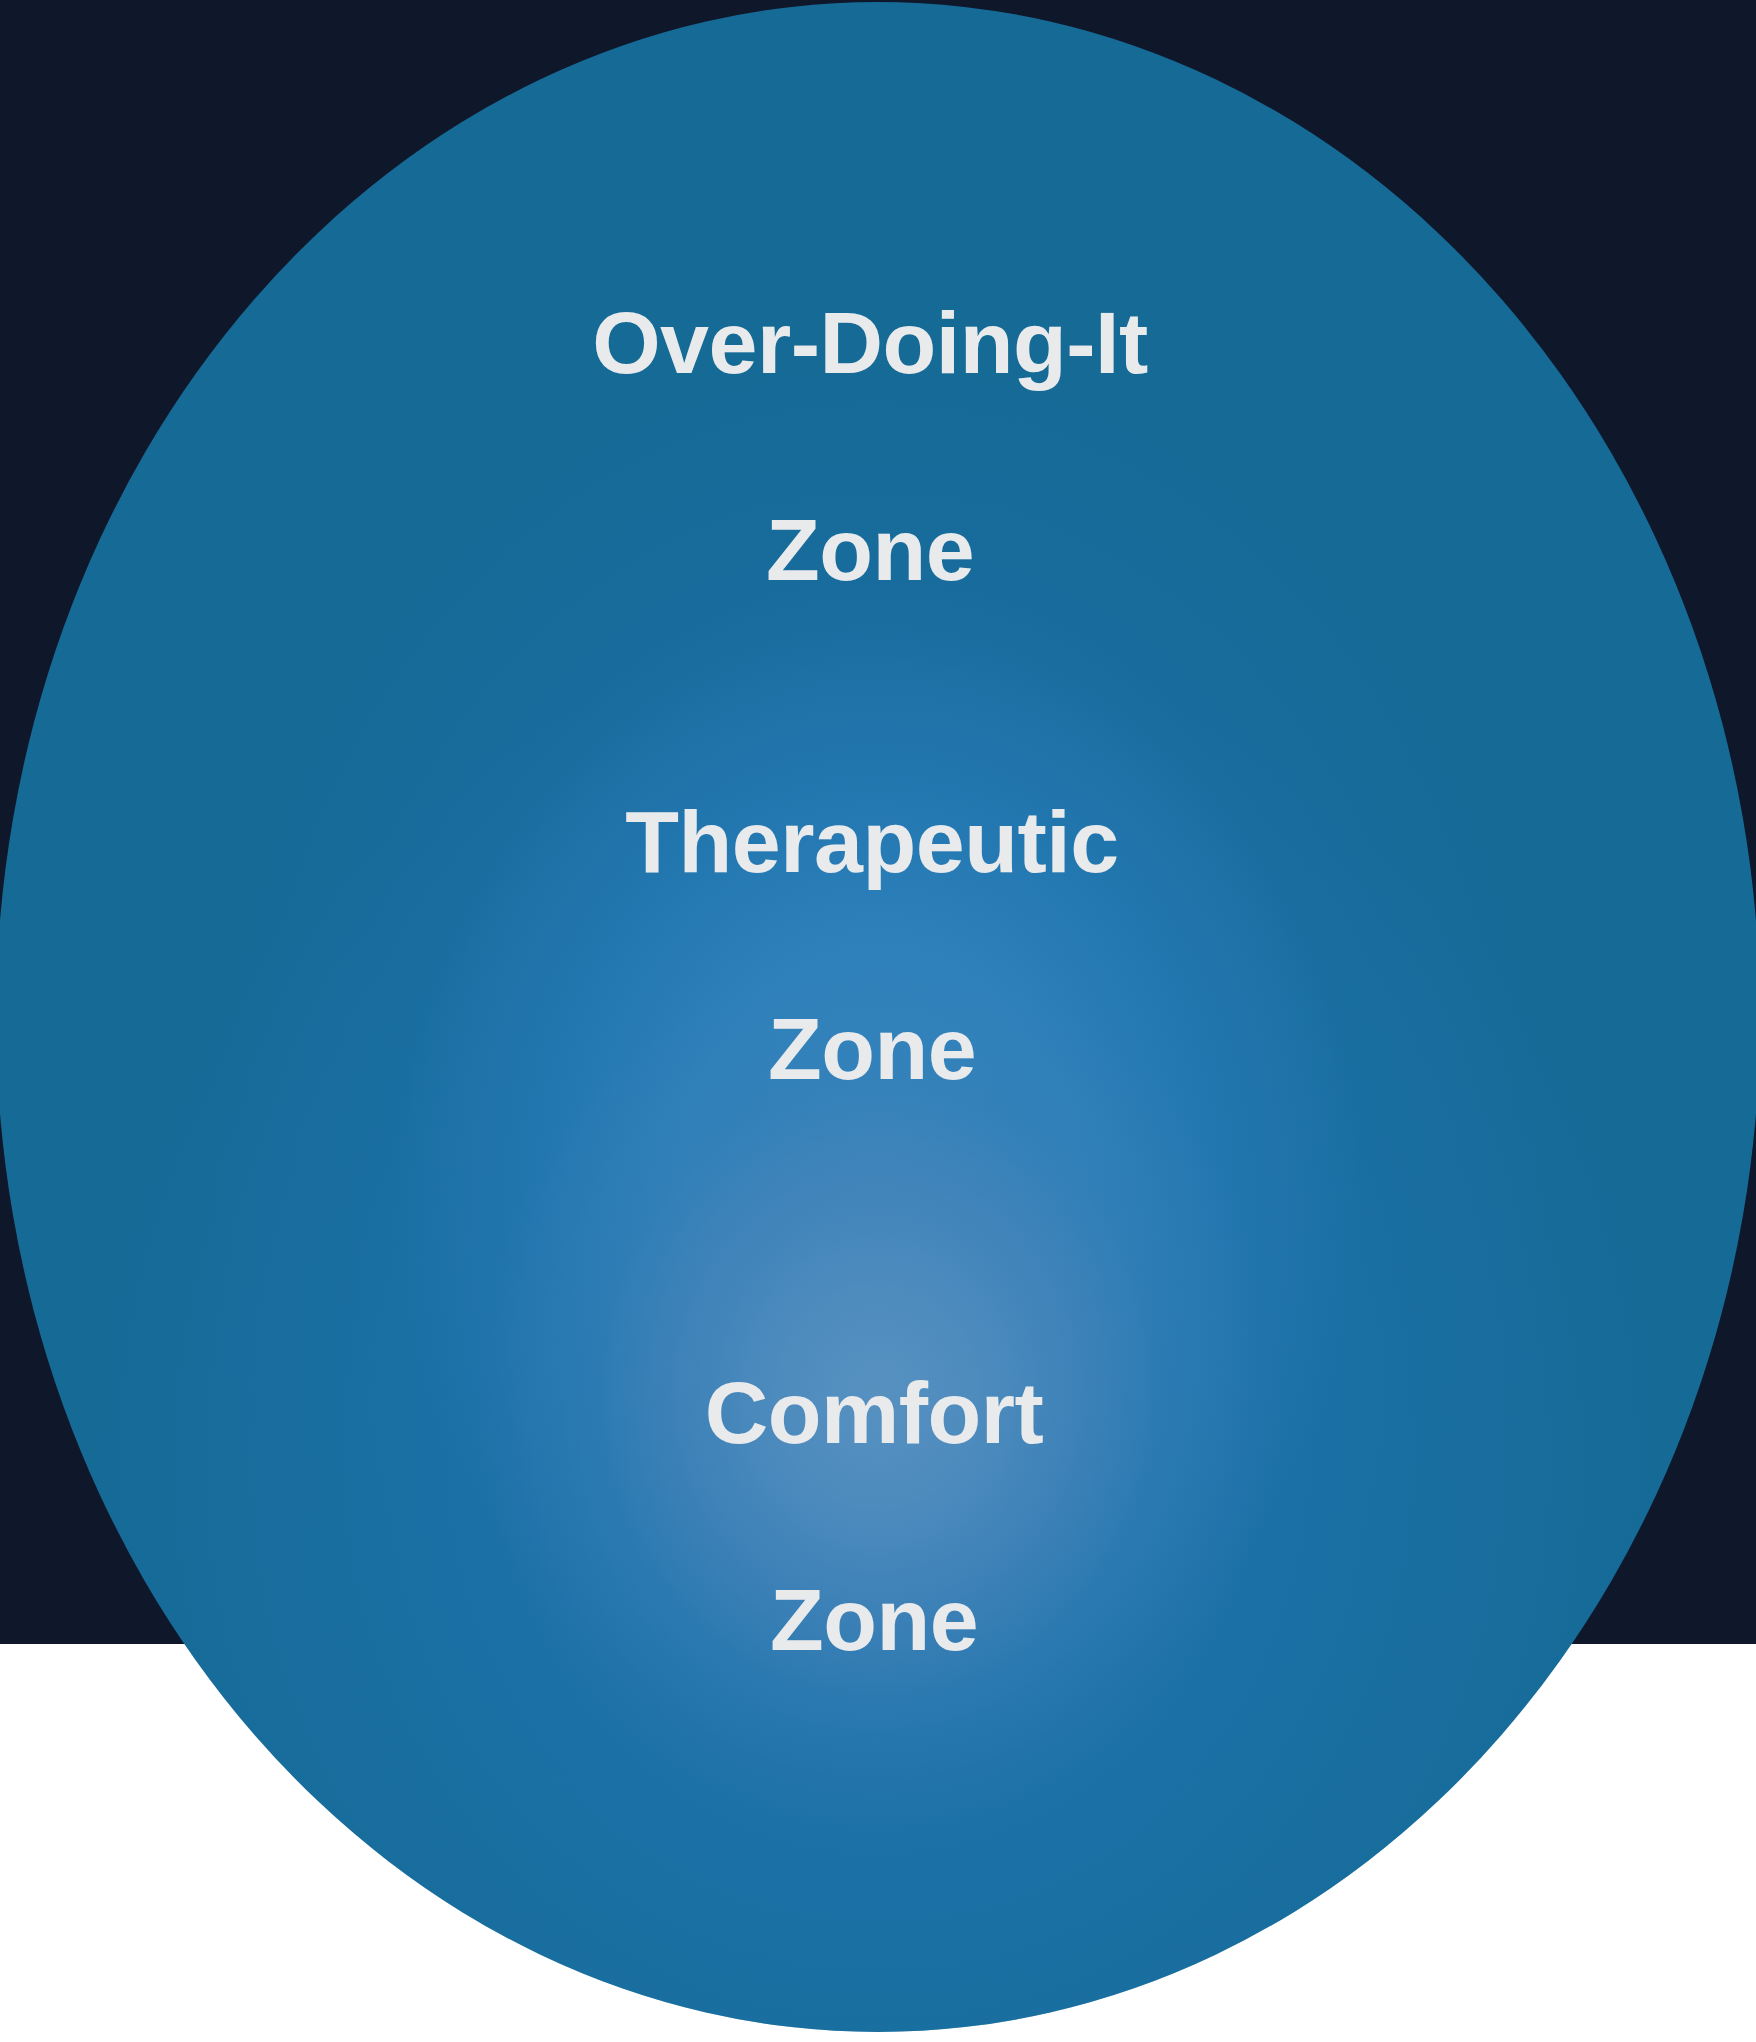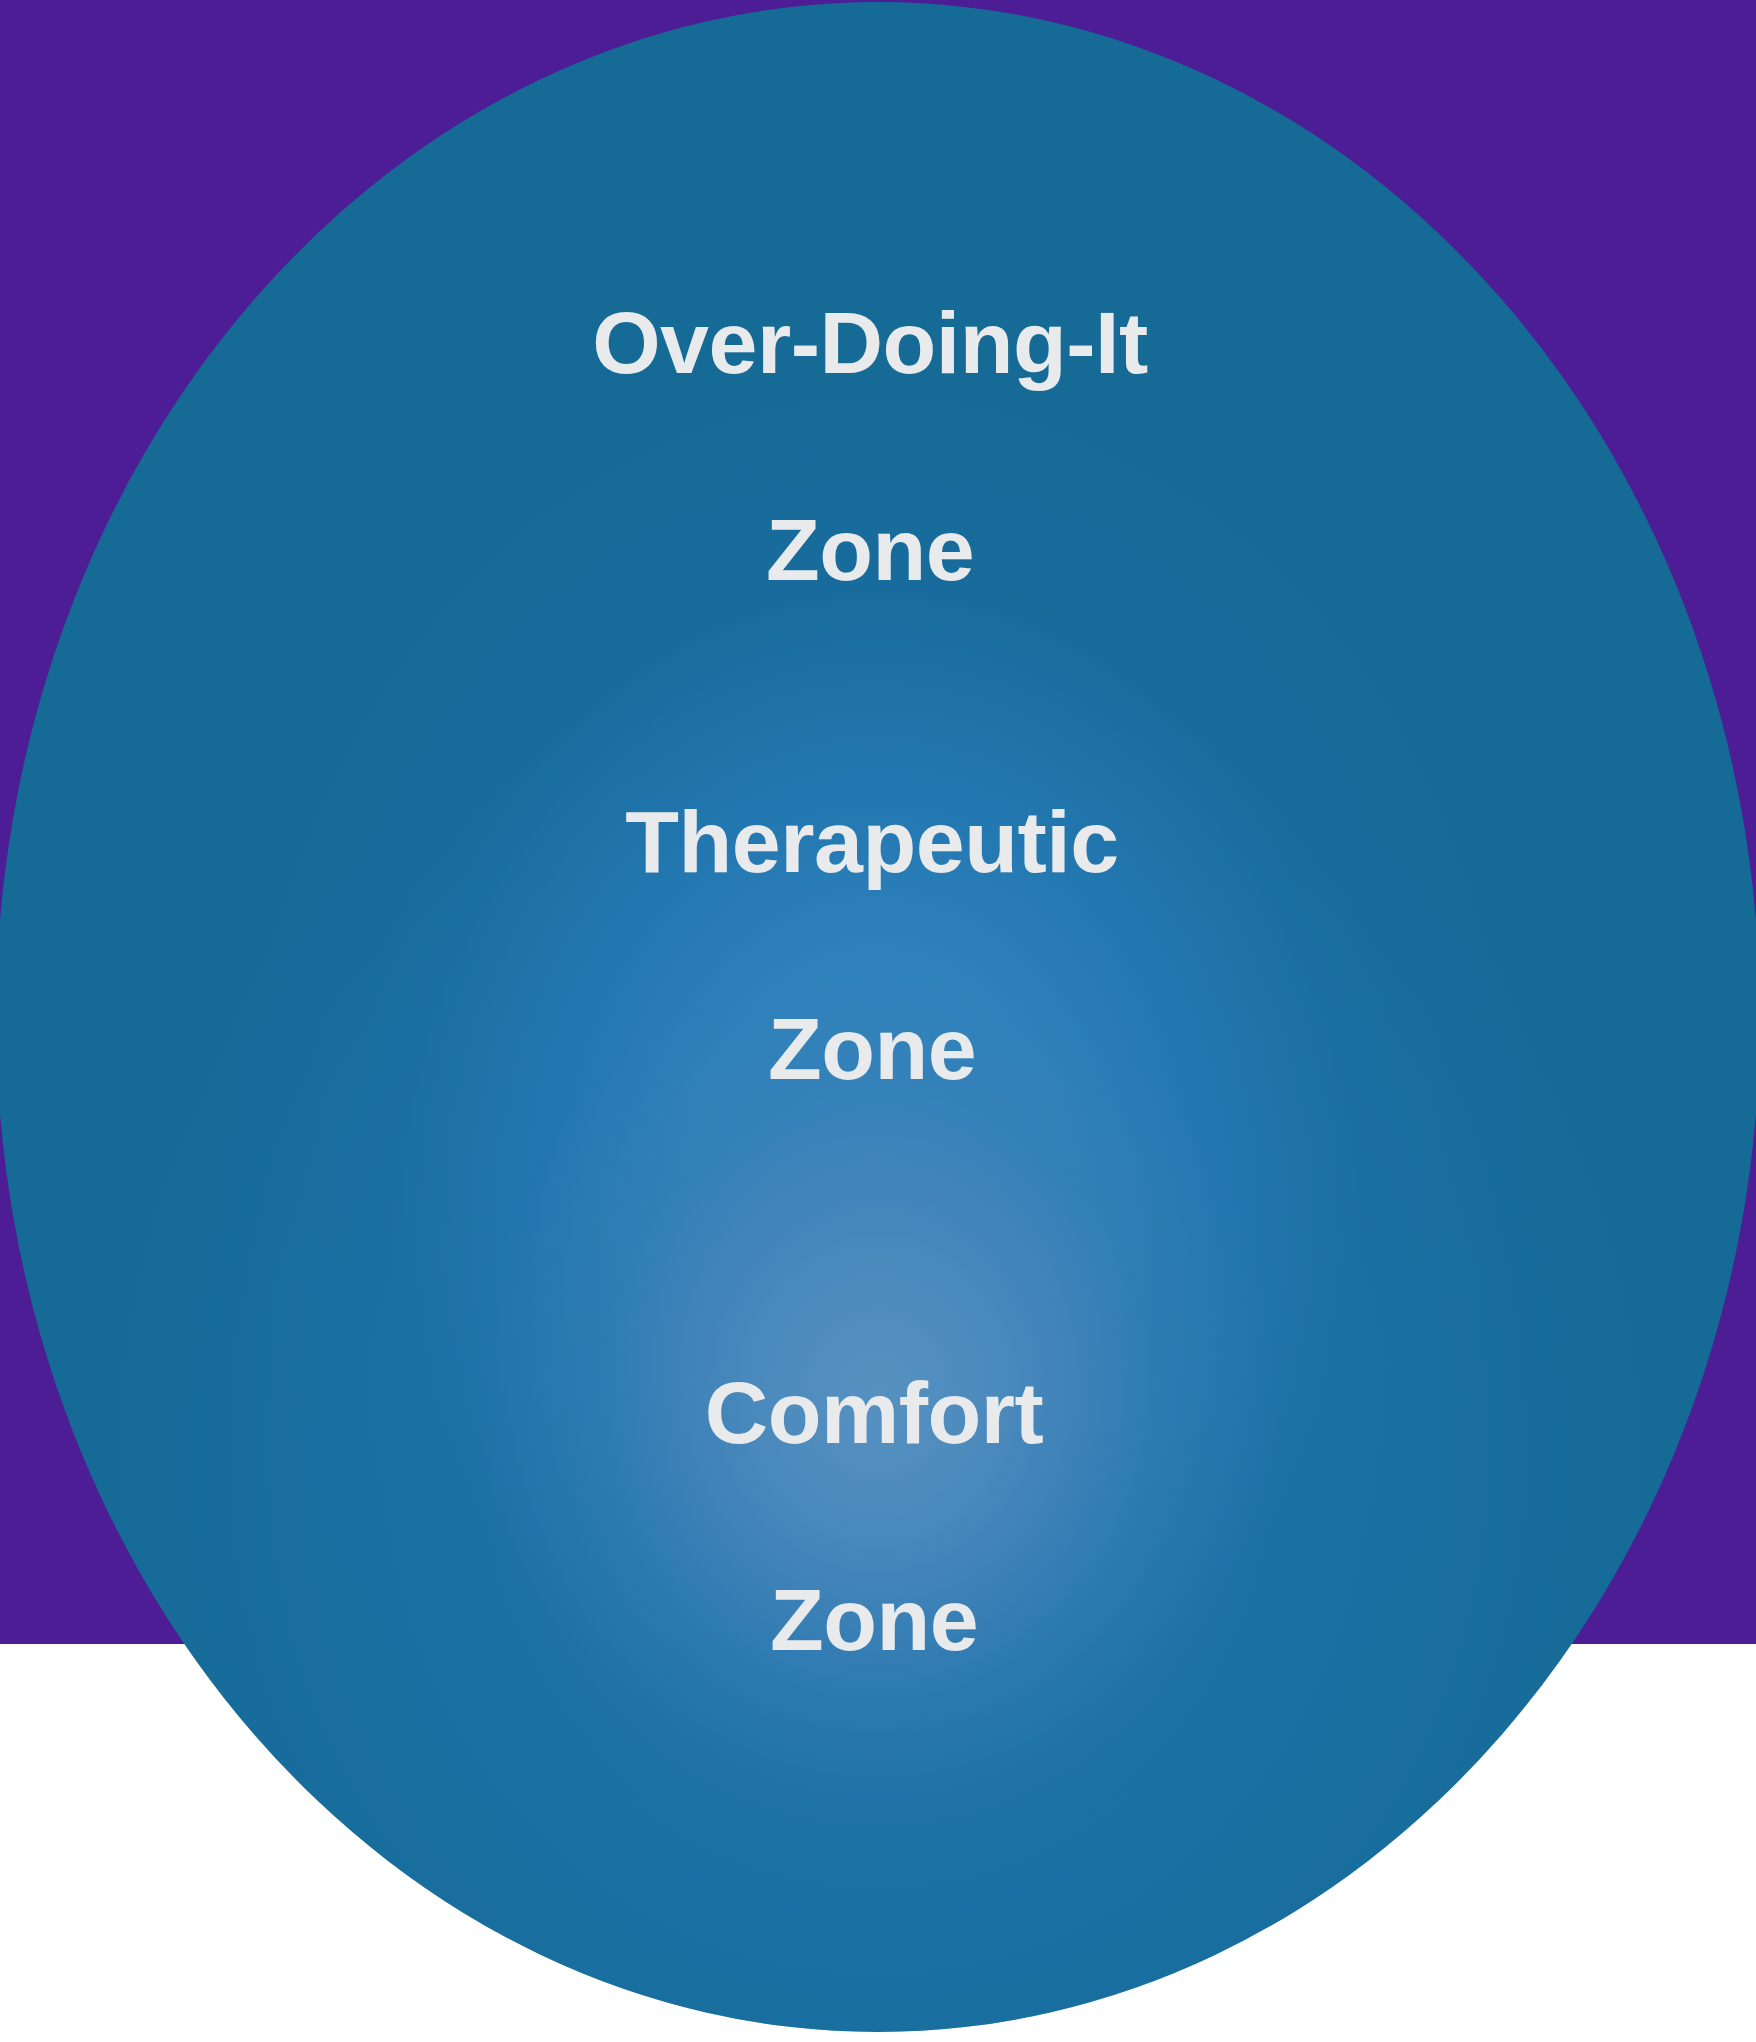--- a/index.html
+++ b/index.html
@@ -13,21 +13,21 @@
     width: 1756px;
     height: 2042px;
     overflow: hidden;
     font-family: "Liberation Sans", sans-serif;
   }
 
   #diagram-root {
     position: relative;
     width: 1756px;
     height: 1644px;
-    background: #4c1d95;
+    background: #0f172a;
   }
 
   
   .zone-ellipse {
     position: absolute;
     left: -4px;
     top: 2px;
     width: 1764px;
     height: 2030px;
     border-radius: 50% / 50%;

